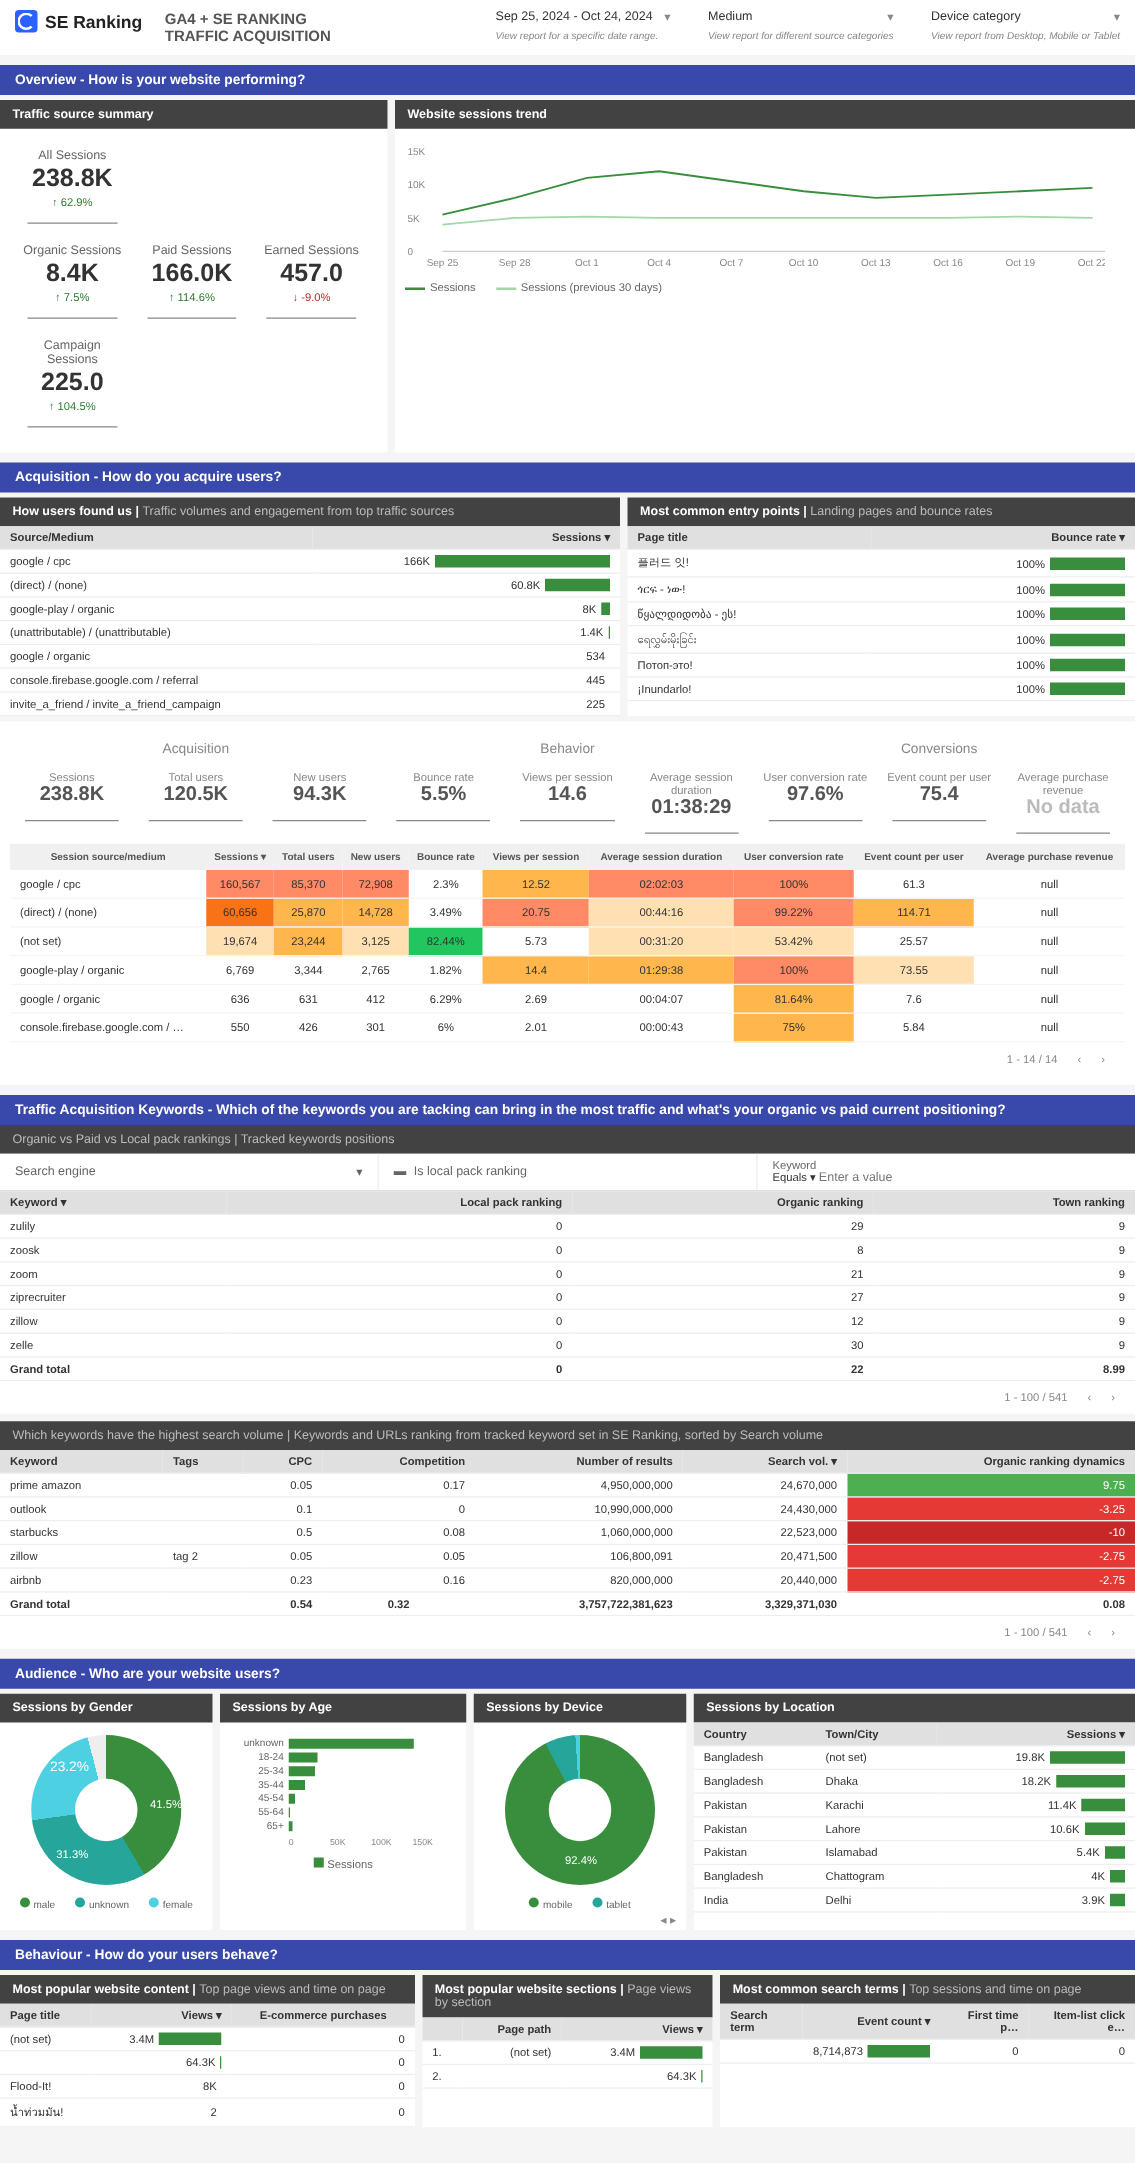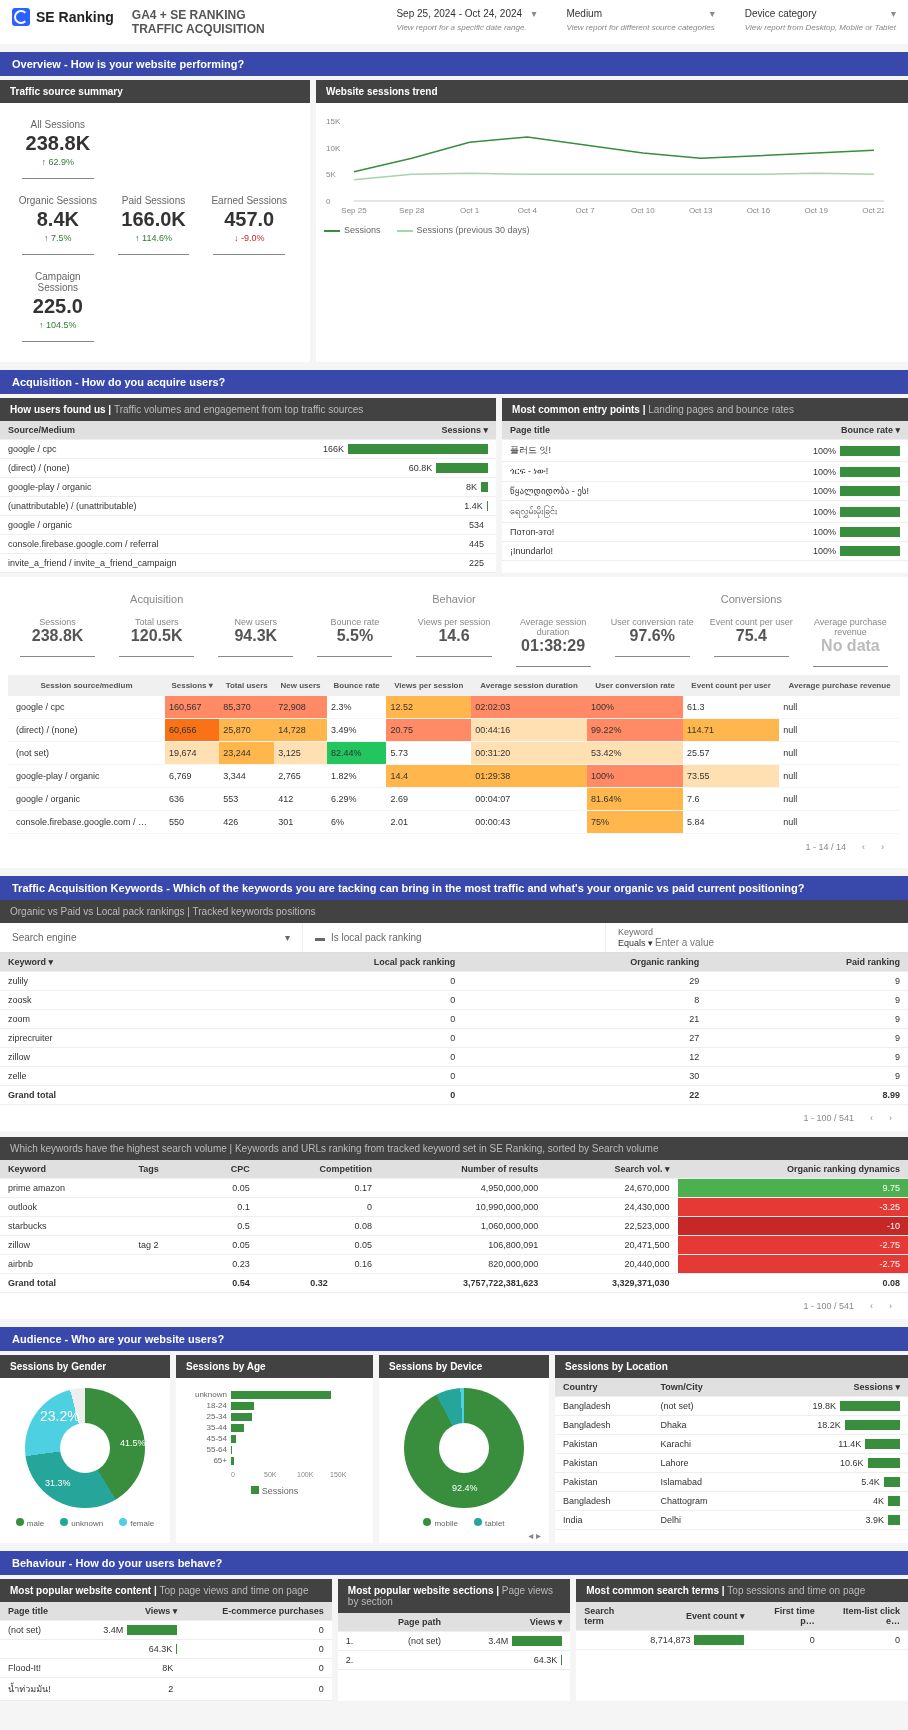--- a/index.html
+++ b/index.html
@@ -37,21 +37,21 @@
 .bar{height:10px;background:#388e3c}
 .big-table{background:#fff;padding:8px;margin-top:4px}
 .big-hdr{display:flex;text-align:center;padding:8px 0}
 .big-hdr-grp{flex:1;color:#888;font-size:11px}
 .big-metrics{display:flex;text-align:center}
 .big-m{flex:1;padding:4px}
 .big-m-label{font-size:9px;color:#888}
 .big-m-val{font-size:16px;font-weight:bold;color:#555}
 .heat-table{width:100%;border-collapse:collapse;font-size:9px}
 .heat-table th{background:#f0f0f0;padding:6px 4px;font-size:8px;color:#555;text-align:center}
-.heat-table td{padding:6px 4px;border-bottom:1px solid #f5f5f5}
+.heat-table td{padding:6px 4px;text-align:center;border-bottom:1px solid #f5f5f5}
 .heat-table td:first-child{text-align:left;padding-left:8px}
 .pager{text-align:right;padding:8px;font-size:9px;color:#888}
 .pager span{margin:0 8px;cursor:pointer}
 .filter-row{display:flex;background:#fff;border-bottom:1px solid #ddd}
 .filter-cell{flex:1;padding:8px 12px;border-right:1px solid #eee;display:flex;align-items:center;justify-content:space-between;font-size:10px;color:#666}
 .kw-filter{flex:1;padding:4px 12px;font-size:9px}
 .kw-filter .lbl{color:#666}
 .kw-filter input{border:none;font-size:10px;color:#aaa;width:80px}
 .donut{width:120px;height:120px;border-radius:50%;position:relative;margin:10px auto}
 .donut-hole{position:absolute;width:50px;height:50px;background:#fff;border-radius:50%;top:35px;left:35px}
@@ -389,21 +389,21 @@
           <td style="background:">1.82%</td>
           <td style="background:#ffb74d">14.4</td>
           <td style="background:#ffb74d">01:29:38</td>
           <td style="background:#ff8a65">100%</td>
           <td style="background:#ffe0b2">73.55</td>
           <td style="background:">null</td>
         </tr>
         <tr>
           <td style="background:">google / organic</td>
           <td style="background:">636</td>
-          <td style="background:">553</td>
+          <td style="background:">631</td>
           <td style="background:">412</td>
           <td style="background:">6.29%</td>
           <td style="background:">2.69</td>
           <td style="background:">00:04:07</td>
           <td style="background:#ffb74d">81.64%</td>
           <td style="background:">7.6</td>
           <td style="background:">null</td>
         </tr>
         <tr>
           <td style="background:">console.firebase.google.com / …</td>
@@ -436,21 +436,21 @@
 <div class="lbl">Keyword</div>
 <div><span>Equals</span> <span>▾</span> <input placeholder="Enter a value" style=""></div>
 </div>
 </div>
 <table class="tbl" style="background:#fff">
 <tbody>
       <tr class="th-row" id="kw-hdr">
         <td style="">Keyword ▾</td>
         <td style="text-align:right">Local pack ranking</td>
         <td style="text-align:right">Organic ranking</td>
-        <td style="text-align:right">Paid ranking</td>
+        <td style="text-align:right">Town ranking</td>
       </tr>
 </tbody>
     <tbody id="kw-rows">
       <tr class="data-row">
         <td>zulily</td>
         <td style="text-align:right">0</td>
         <td style="text-align:right">29</td>
         <td style="text-align:right">9</td>
       </tr>
       <tr class="data-row">
@@ -567,21 +567,21 @@
 
 <div class="section-hdr">Audience -  Who are your website users?</div>
 <div class="row">
 <div class="panel" style="flex:0 0 170px">
 <div class="dark-bar">Sessions by Gender</div>
 <div style="position:relative">
 <div class="donut" style="background:conic-gradient(#388e3c 0 41.5%,#26a69a 41.5% 72.8%,#4dd0e1 72.8% 96%,#eee 96% 100%)">
 <div class="donut-hole"></div>
 <div style="position:absolute;top:50px;left:95px;font-size:9px;color:#fff">41.5%</div>
 <div style="position:absolute;top:90px;left:20px;font-size:9px;color:#fff">31.3%</div>
-<div style="position:absolute;top:20px;left:15px;font-size:14px;color:#fff">23.2%</div>
+<div style="position:absolute;top:20px;left:15px;font-size:11px;color:#fff">23.2%</div>
 </div>
 <div class="legend" style="justify-content:center;font-size:8px" id="gender-legend">
           <span><span style="display:inline-block;width:8px;height:8px;background:#388e3c;border-radius:50%;margin-right:3px"></span>male</span>
           <span><span style="display:inline-block;width:8px;height:8px;background:#26a69a;border-radius:50%;margin-right:3px"></span>unknown</span>
           <span><span style="display:inline-block;width:8px;height:8px;background:#4dd0e1;border-radius:50%;margin-right:3px"></span>female</span>
         </div>
 </div>
 </div>
 <div class="panel" style="flex:0 0 170px">
 <div class="dark-bar">Sessions by Age</div>
@@ -707,21 +707,21 @@
 
 <div class="section-hdr">Behaviour -  How do your users behave?</div>
 <div class="row">
 <div class="panel">
 <div class="dark-bar"><span>Most popular website content | </span><span class="sub">Top page views and time on page</span></div>
 <table class="tbl">
 <tbody>
           <tr class="th-row" id="beh-c-hdr">
             <td style="">Page title</td>
             <td style="text-align:right">Views ▾</td>
-            <td style="text-align:right">E-commerce purchases</td>
+            <td style="text-align:center">E-commerce purchases</td>
           </tr>
         </tbody>
         <tbody id="beh-c-rows">
           <tr class="data-row">
             <td style="">(not set)</td>
             <td>
               <div class="bar-cell">3.4M<div class="bar" style="width:50px"></div></div>
             </td>
             <td style="text-align:right">0</td>
           </tr>

